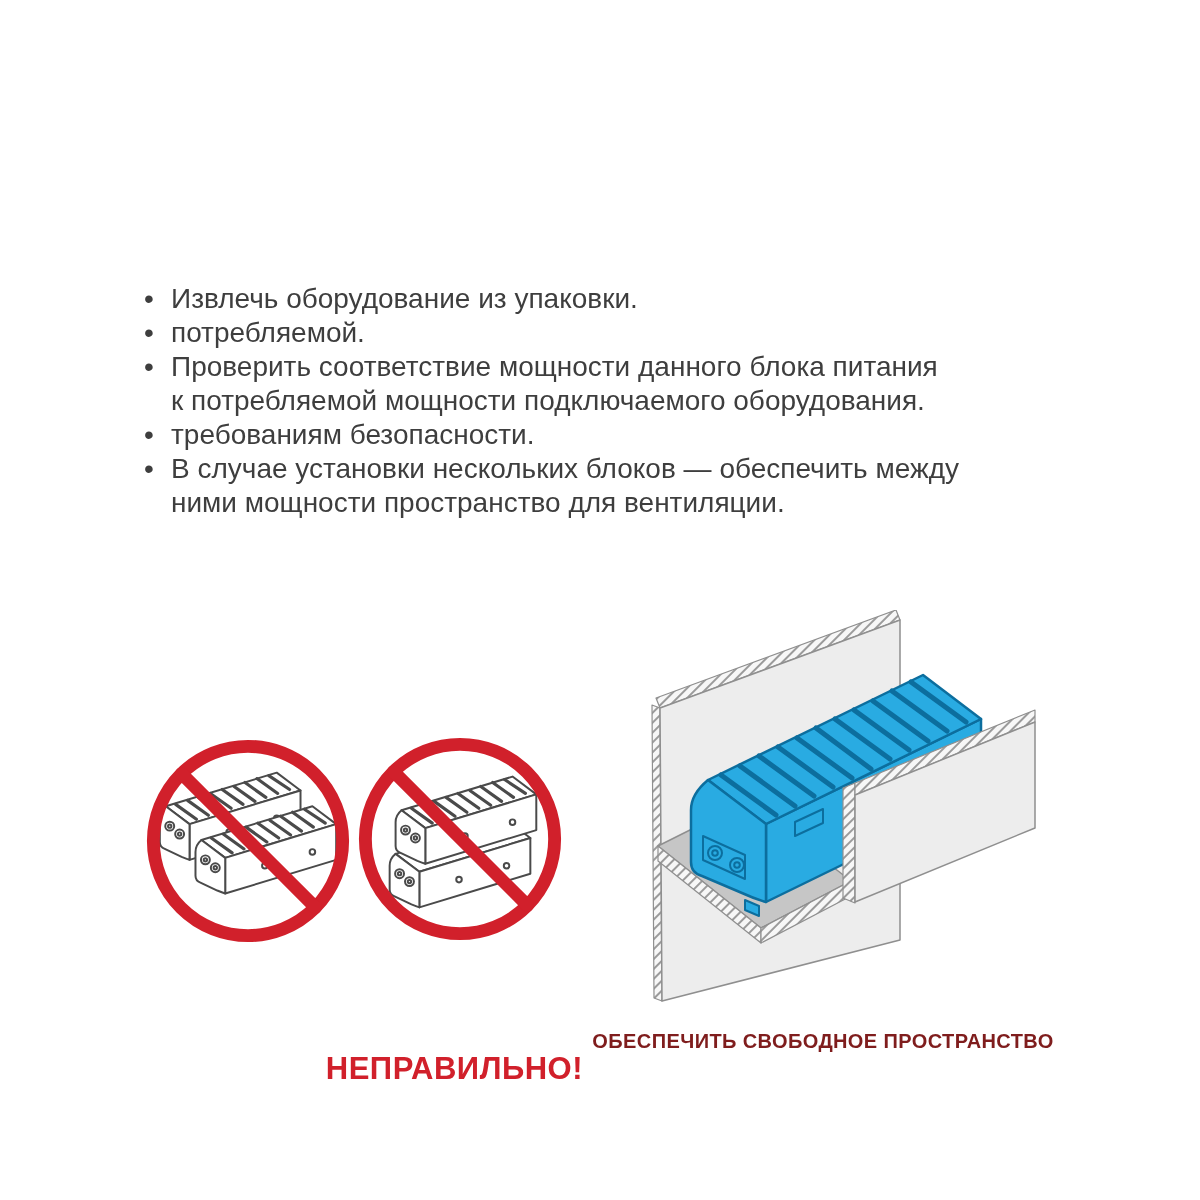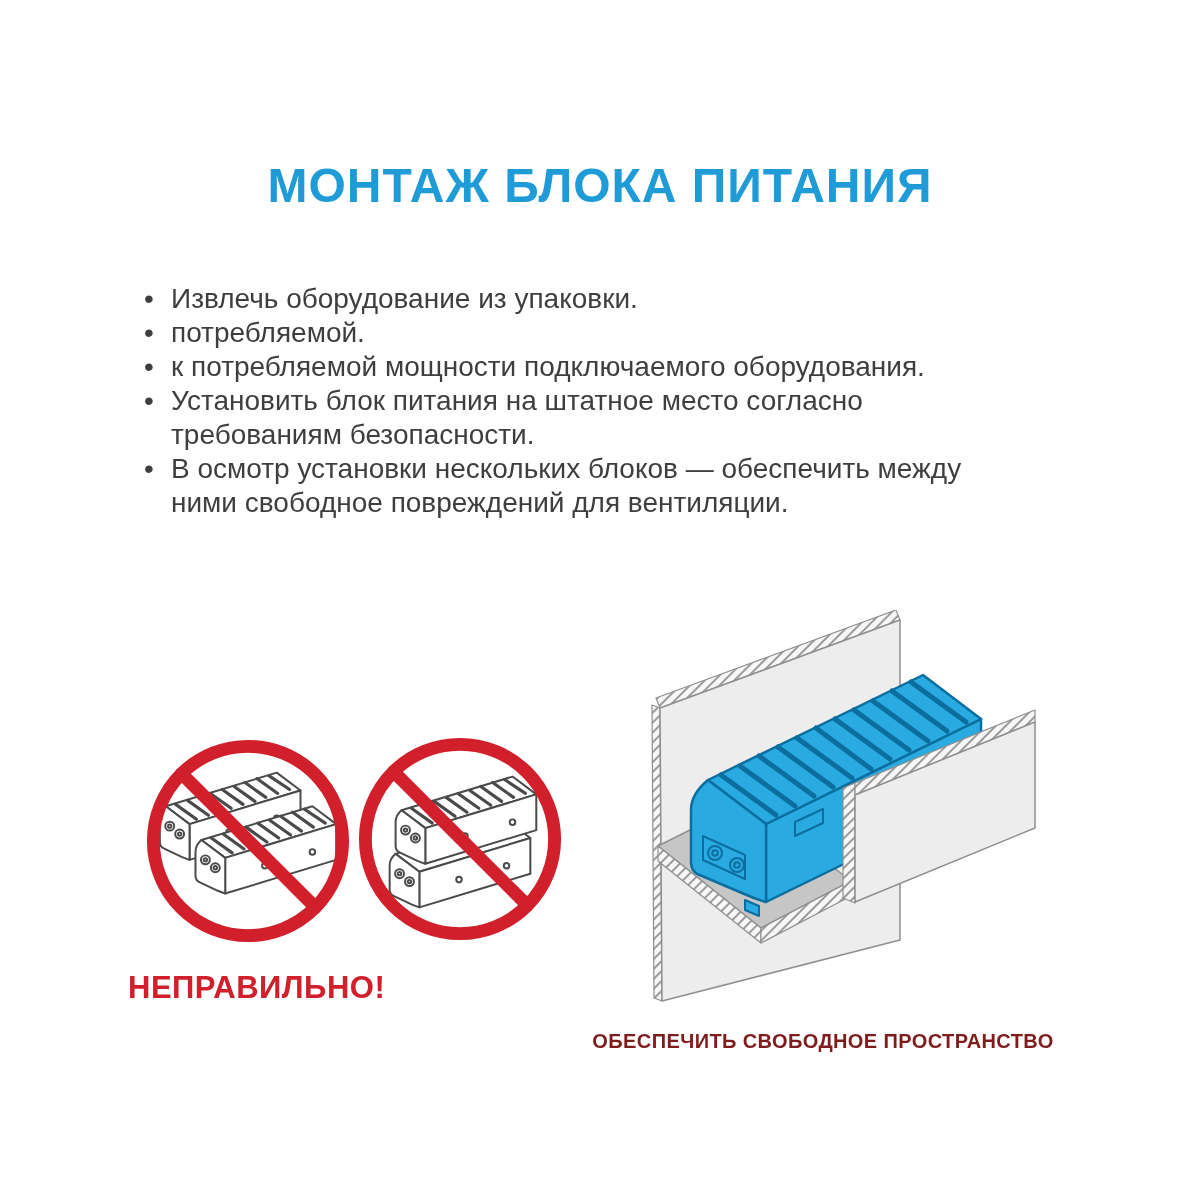--- a/index.html
+++ b/index.html
@@ -13,21 +13,21 @@
                 list-style:none;margin:0;padding:0;color:#3e3e3e;}
   .instructions li{position:relative;padding-left:29px;font-size:28px;line-height:34px;}
   .instructions .bullet{position:absolute;left:2px;top:0;color:#3e3e3e;}
   .instructions .line{display:block;white-space:nowrap;}
 
   .fig{position:absolute;}
   .fig-wrong-1{left:140px;top:733px;}
   .fig-wrong-2{left:352px;top:731px;}
   .fig-correct{left:645px;top:610px;}
 
-  .wrong-label{position:absolute;left:128px;top:970px;width:455px;text-align:left;
+  .wrong-label{position:absolute;left:128px;top:1051px;width:455px;text-align:right;
                font-size:31px;font-weight:800;letter-spacing:0.5px;color:#d1202b;}
 
   .correct-caption{position:absolute;left:592px;top:1028px;width:462px;text-align:center;
                    font-size:20px;font-weight:700;letter-spacing:0.4px;color:#7f1d1d;
                    line-height:27px;}
   .correct-caption .line{display:block;}
 
   svg .lineart{stroke:#4a4a4a;stroke-width:2;fill:#ffffff;stroke-linejoin:round;}
   svg .fin{stroke:#4a4a4a;stroke-width:3.2;stroke-linecap:round;}
   svg .panel{fill:#ededed;stroke:#8f8f8f;stroke-width:1.5;stroke-linejoin:round;}
@@ -36,45 +36,44 @@
   svg .blue{fill:#29abe2;stroke:#0c6e9e;stroke-width:2.5;stroke-linejoin:round;}
   svg .bluefin{stroke:#0c6e9e;stroke-width:5;stroke-linecap:round;}
   svg .bluedetail{fill:#29abe2;stroke:#0c6e9e;stroke-width:2;stroke-linejoin:round;}
   svg .ban{stroke:#d1202b;stroke-width:13;fill:none;stroke-linecap:round;}
 </style>
 </head>
 <body>
 
 <div class="page">
 
-  <h1 class="title">МОНТАЖ БЛОКА ПИТАНИЯ</h1>
 
   <ul class="instructions">
     <li>
       <span class="bullet">•</span>
       <span class="line">Извлечь оборудование из упаковки.</span>
       <span class="line"></span>
     </li>
     <li>
       <span class="bullet">•</span>
       <span class="line">потребляемой.</span>
     </li>
     <li>
       <span class="bullet">•</span>
+      <span class="line">Проверить соответствие мощности данного блока питания</span>
       <span class="line">к потребляемой мощности подключаемого оборудования.</span>
     </li>
     <li>
       <span class="bullet">•</span>
-      <span class="line">Установить блок питания на штатное место согласно</span>
       <span class="line">требованиям безопасности.</span>
     </li>
     <li>
       <span class="bullet">•</span>
-      <span class="line">В осмотр установки нескольких блоков — обеспечить между</span>
-      <span class="line">ними свободное повреждений для вентиляции.</span>
+      <span class="line">В случае установки нескольких блоков — обеспечить между</span>
+      <span class="line">ними мощности пространство для вентиляции.</span>
     </li>
   </ul>
 
   <svg class="fig fig-wrong-1" width="216" height="216" viewBox="0 0 218 218">
     <g transform="translate(20,36)">
       <polygon class="lineart" points="30,56 142,22 118,4 6,38"></polygon>
       <polygon class="lineart" points="30,92 142,58 142,22 30,56"></polygon>
       <path class="lineart" d="M30,92 L30,56 L6,38 Q0,43 0,50 L0,74 Q0,79 5,81 L22,89 Q27,91 30,92 Z"></path>
       <g class="fin">
         <line x1="37" y1="51" x2="16" y2="36"></line>

